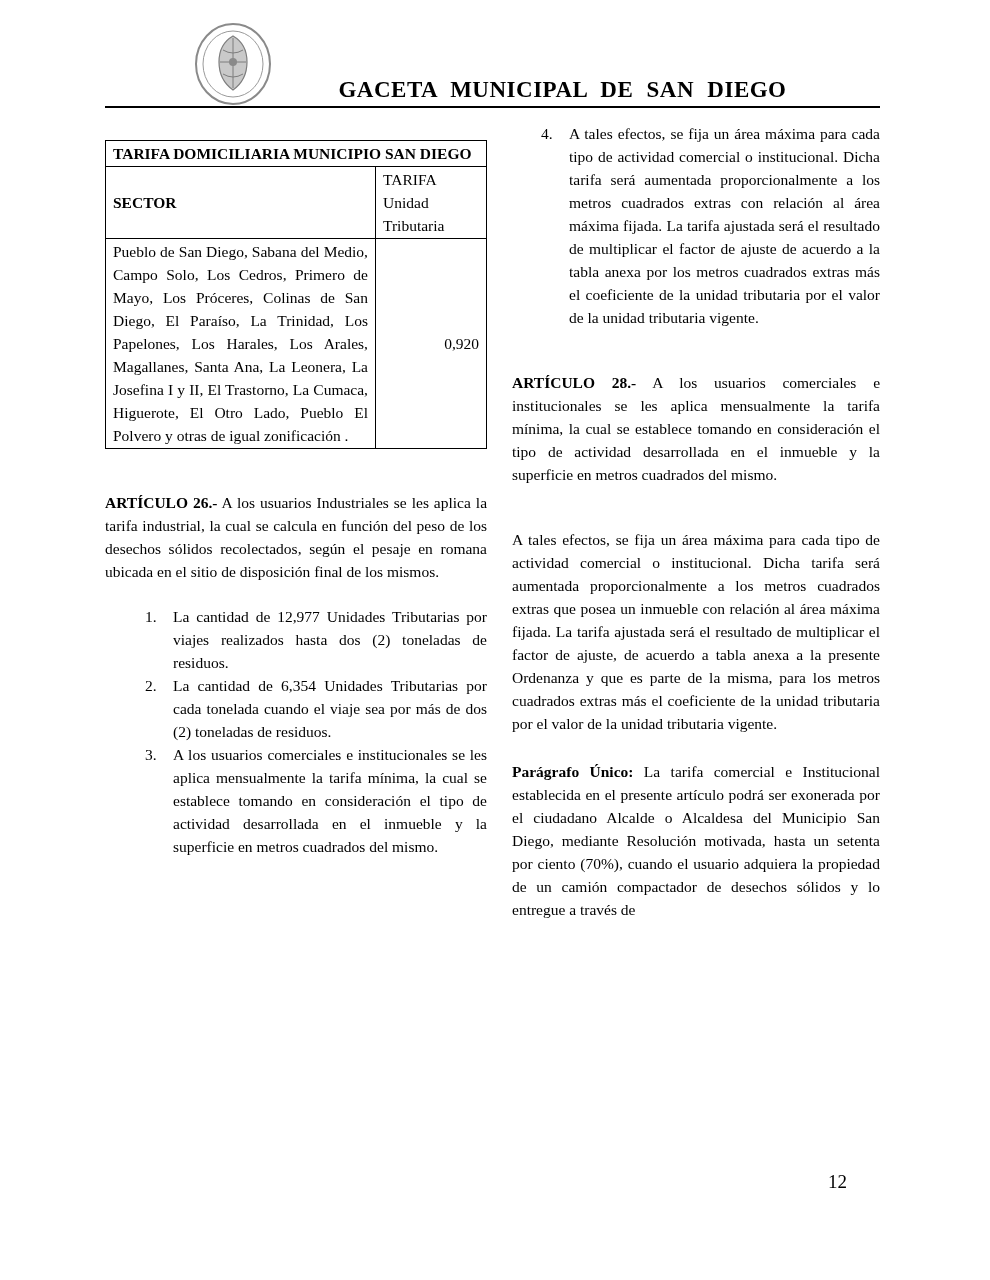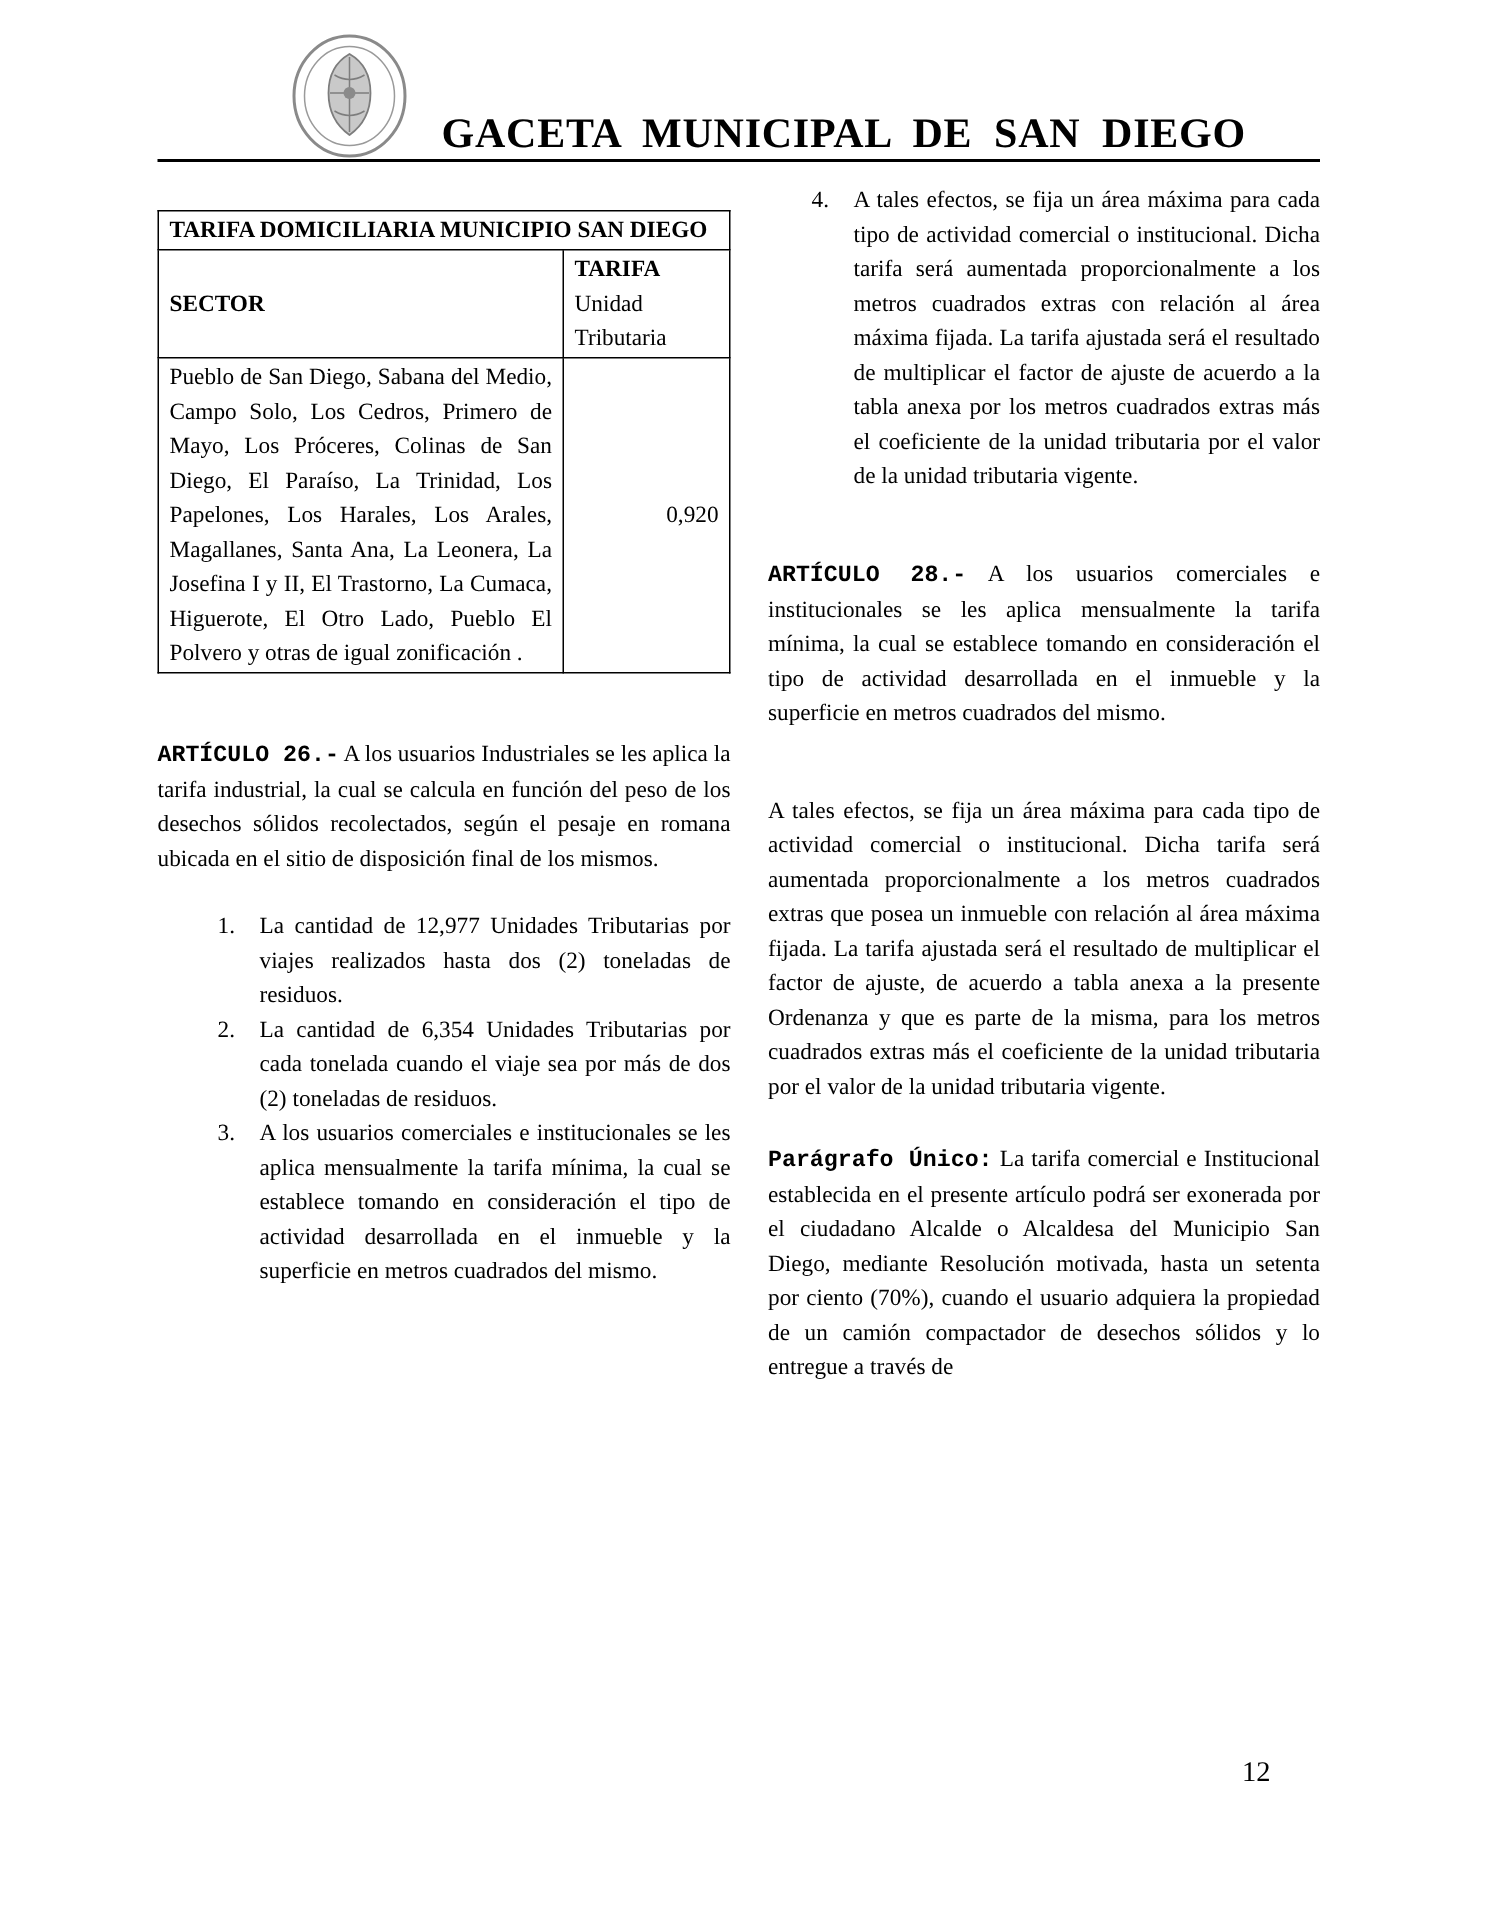--- a/index.html
+++ b/index.html
@@ -7,45 +7,45 @@
     position:relative; width:990px; height:1280px; margin:0 auto;
     background:#ffffff; color:#000;
     font-family:"Liberation Serif", serif;
     font-size:15.5px; line-height:23px;
     overflow:hidden;
   }
   
   .seal { position:absolute; left:193px; top:22px; width:80px; height:84px; }
   .gazette-title {
     position:absolute; left:245px; top:78px; width:635px;
-    text-align:center; font-weight:bold; font-size:28px;
+    text-align:center; font-weight:bold; font-size:23px;
     word-spacing:7px; letter-spacing:0.5px;
   }
   .header-rule {
     position:absolute; left:105px; top:106px; width:775px;
     border-bottom:2px solid #000; height:0;
   }
   
   .left-col  { position:absolute; left:105px; top:140px; width:382px; }
   .right-col { position:absolute; left:512px; top:122px; width:368px; }
   
   table.tarifa { border-collapse:collapse; width:382px; }
   table.tarifa td {
     border:1px solid #000; padding:1px 7px; vertical-align:top;margin-top:43px;
   }
   .cell-title { font-weight:bold; }
   .cell-sector-h { font-weight:bold; vertical-align:middle !important; }
   .cell-tarifa-h { width:96px; }
-  .cell-tarifa-h .t-bold { font-weight:bold; }
+  .cell-tarifa-h .t-bold { font-weight:normal; }
   .cell-zona { font-weight:bold; white-space:pre-wrap; }
   .cell-list { text-align:justify; }
   .cell-value { vertical-align:middle !important; text-align:right; }
   
   .para { text-align:justify; }
-  .para b { font-weight:bold;font-family:Liberation Mono, monospace; }
+  .para b { font-weight:bold; }
   .art26 { margin-top:42px; }
   .art27 { margin-top:45px; }
   .olist { margin-top:22px; }
   .list-item { display:flex; margin:0 0 0 40px; }
   .list-item .num { width:28px; flex:0 0 28px; }
   .list-item .itxt { flex:1; text-align:justify; }
   .right-col .list-item { margin-left:29px; }
   .art28 { margin-top:42px; }
   .plain-para { margin-top:42px; }
   .paragrafo { margin-top:25px; }

